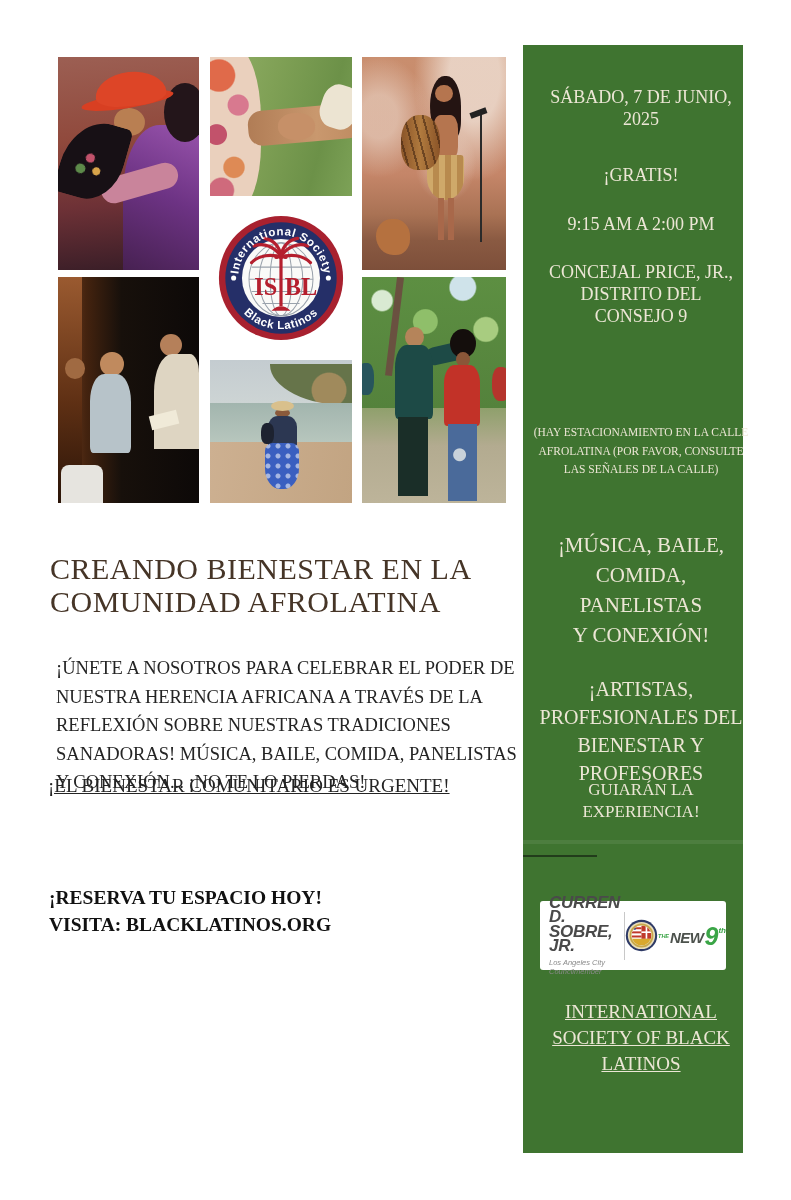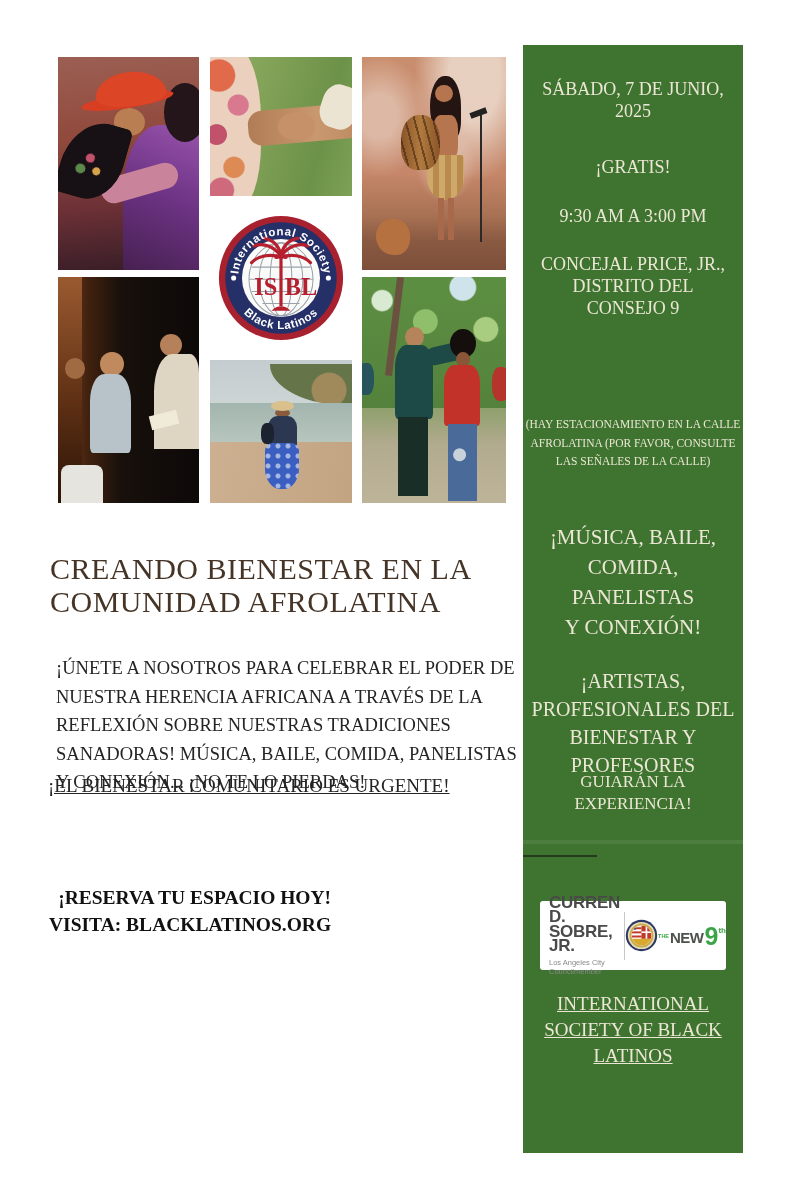--- a/index.html
+++ b/index.html
@@ -117,42 +117,42 @@
   .teal-sleeve{left:-3%;top:38%;width:11%;height:14%;background:#27555c;border-radius:40%;}
 
   
   .pre{white-space:pre-line;}
   .headline{position:absolute;left:50px;top:552px;margin:0;font-weight:400;
     font-size:30px;line-height:33px;color:#463527;letter-spacing:.5px;}
   .body-text{position:absolute;left:48px;top:646px;margin:8px;
     font-size:18.5px;line-height:28.6px;color:#242424;}
   .urgent{position:absolute;left:48px;top:775px;margin:0;font-size:19px;color:#242424;text-decoration:underline;}
   .cta{position:absolute;left:49px;top:884px;margin:0;font-weight:700;
-    font-size:19.5px;line-height:27px;color:#111111;text-align:right;}
+    font-size:19.5px;line-height:27px;color:#111111;}
 
   
   .sidebar{position:absolute;left:523px;top:45px;width:220px;height:1108px;background:#3f7430;
     color:#ece6d5;text-align:center;}
-  .sb{position:absolute;left:0;width:100%;box-sizing:border-box;padding:0 6px;margin:0;}
+  .sb{position:absolute;left:0;width:100%;box-sizing:border-box;padding:0 6px;margin:8px;}
   .sb-date{top:33px;font-size:18px;line-height:22px;}
   .sb-free{top:111px;font-size:18px;line-height:22px;}
   .sb-time{top:160px;font-size:18px;line-height:22px;}
   .sb-host{top:208px;font-size:18px;line-height:22px;}
   .sb-address{top:310px;font-size:15px;line-height:19px;}
   .sb-parking{top:370px;font-size:11.5px;line-height:18.5px;padding:0 2px;}
   .sb-highlights{top:477px;font-size:21px;line-height:30px;padding:0 20px;}
   .sb-guides-main{top:622px;font-size:20px;line-height:28px;}
   .sb-guides-sub{top:726px;font-size:17px;line-height:22px;}
   .seam{position:absolute;left:0;top:795px;width:100%;height:4px;background:#4d7e3f;}
   .dash{position:absolute;left:0;top:810px;width:74px;height:2px;background:#223c1b;}
   .sb-org{top:946px;font-size:19px;line-height:26px;text-decoration:underline;}
 
   
   .badge{position:absolute;left:17px;top:856px;width:186px;height:69px;background:#ffffff;
-    border-radius:3px;display:flex;align-items:center;font-family:"Liberation Sans",sans-serif;text-align:left;}
+    border-radius:3px;display:flex;align-items:center;font-family:"Liberation Sans",sans-serif;text-align:left;font-style:italic;}
   .badge-left{padding-left:9px;width:108px;}
   .badge-name{font-size:17px;line-height:14.5px;font-weight:700;color:#4a4a4a;letter-spacing:-.3px;margin:0;}
   .badge-sub{font-size:7.5px;color:#8a8a8a;margin:4px 0 0 0;}
   .badge-divider{width:1px;height:48px;background:#c8c8c8;margin-left:2px;}
   .badge-right{flex:1;display:flex;flex-direction:row;align-items:center;justify-content:center;}
   .new9{display:flex;align-items:flex-start;margin-top:1px;}
   .the{font-size:5.5px;font-weight:700;color:#3aa546;margin:7px 1px 0 0;}
   .new{font-size:15px;font-weight:700;color:#4d524d;letter-spacing:-.5px;margin-top:3px;}
   .nine{font-size:25px;font-weight:700;color:#3aa546;line-height:20px;margin-left:1px;}
   .th{font-size:8px;font-weight:700;color:#3aa546;}
@@ -288,21 +288,21 @@
 SANADORAS! MÚSICA, BAILE, COMIDA, PANELISTAS
 Y CONEXIÓN... ¡NO TE LO PIERDAS!</p>
   <p class="urgent">¡EL BIENESTAR COMUNITARIO ES URGENTE!</p>
   <p class="cta pre">¡RESERVA TU ESPACIO HOY!
 VISITA: BLACKLATINOS.ORG</p>
 
   <aside class="sidebar">
     <p class="sb sb-date pre">SÁBADO, 7 DE JUNIO,
 2025</p>
     <p class="sb sb-free">¡GRATIS!</p>
-    <p class="sb sb-time">9:30 AM A 3:00 PM</p>
+    <p class="sb sb-time">9:15 AM A 2:00 PM</p>
     <p class="sb sb-host pre">CONCEJAL PRICE, JR.,
 DISTRITO DEL
 CONSEJO 9</p>
     <p class="sb sb-parking pre">(HAY ESTACIONAMIENTO EN LA CALLE
 AFROLATINA (POR FAVOR, CONSULTE
 LAS SEÑALES DE LA CALLE)</p>
     <p class="sb sb-highlights pre">¡MÚSICA, BAILE,
 COMIDA, PANELISTAS
 Y CONEXIÓN!</p>
     <p class="sb sb-guides-sub pre">GUIARÁN LA

